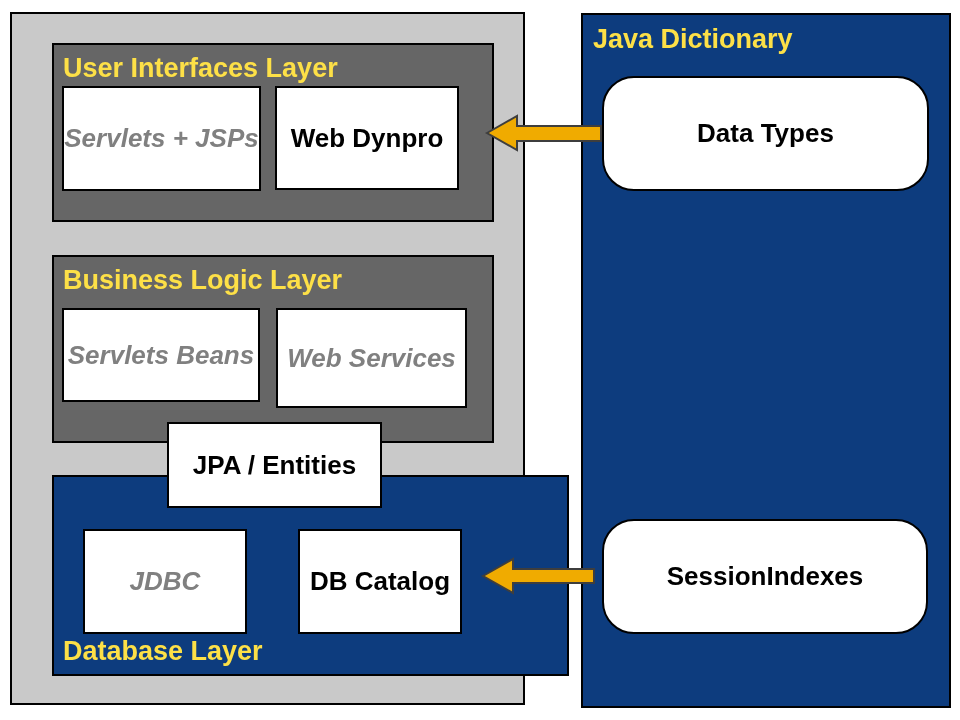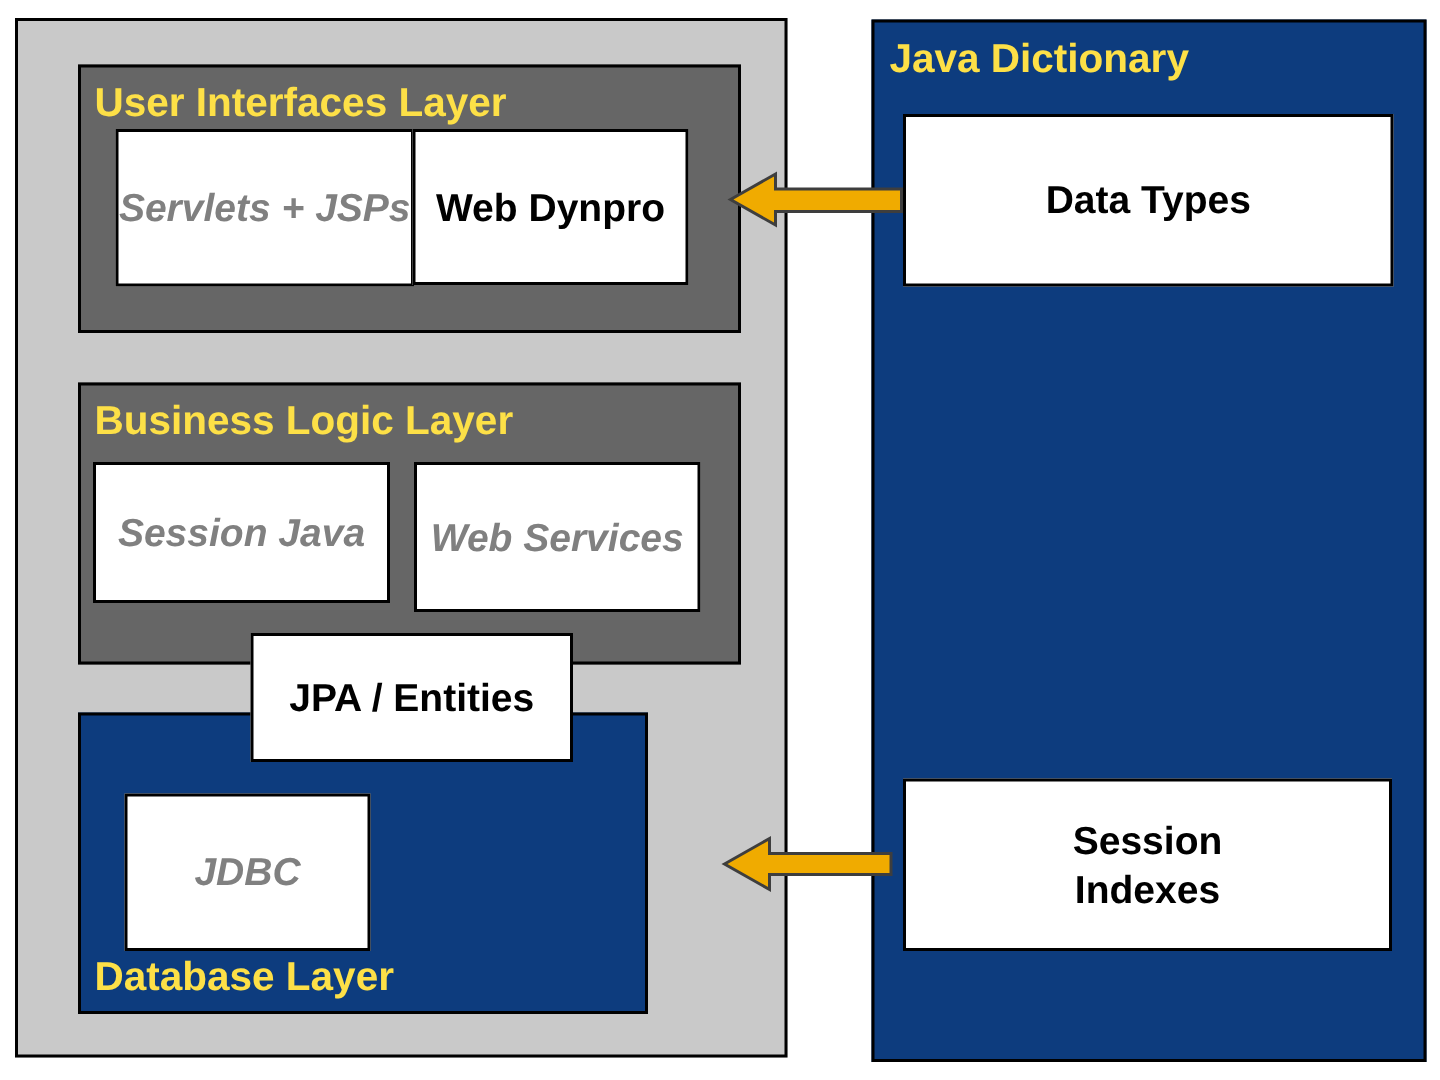--- a/index.html
+++ b/index.html
@@ -34,33 +34,33 @@
   }
   .layer-title{
     position:absolute;color:#fde047;font-size:27px;line-height:30px;white-space:nowrap;
   }
   .wbox{
     position:absolute;background:#fff;border:2px solid var(--border,#000);
     box-sizing:border-box;display:flex;align-items:center;justify-content:center;
     text-align:center;font-size:26px;color:#000;
   }
   .wbox.muted{color:var(--muted-label,#808080);font-style:italic;}
-  .wbox.two-line{flex-direction:column;line-height:33px;}
+  .wbox.two-line{flex-direction:row;line-height:33px;border-radius:32px;}
   
   .ui-layer{left:40px;top:29px;width:442px;height:179px;}
   .ui-layer .layer-title{left:9px;top:8px;}
-  .box-servlets{left:23px;top:41px;width:199px;height:105px;}
+  .box-servlets{left:8px;top:41px;width:199px;height:105px;}
   .box-webdynpro{left:221px;top:41px;width:184px;height:104px;}
   
   .bl-layer{left:40px;top:241px;width:442px;height:188px;padding-left:16px;}
   .bl-layer .layer-title{left:9px;top:8px;}
   .box-session{left:8px;top:51px;width:198px;height:94px;}
   .box-webservices{left:222px;top:51px;width:191px;height:100px;}
   
-  .db-layer{left:40px;top:461px;width:380px;height:201px;}
+  .db-layer{left:40px;top:461px;width:517px;height:201px;}
   .db-layer .layer-title{left:9px;bottom:8px;}
   .box-jdbc{left:29px;top:52px;width:164px;height:105px;}
   .box-dbcatalog{left:244px;top:52px;width:164px;height:105px;}
   
   .box-jpa{left:167px;top:422px;width:215px;height:86px;z-index:5;text-align:center;}
   
   .jd .layer-title{left:10px;top:9px;}
   .box-datatypes{left:19px;top:61px;width:327px;height:115px;}
   .box-tables{left:19px;top:504px;width:326px;height:115px;}
   
@@ -79,30 +79,33 @@
         <span>Servlets + JSPs</span>
       </div>
       <div class="wbox box-webdynpro">
         <span>Web Dynpro</span>
       </div>
     </div>
 
     <div class="layer gray bl-layer">
       <div class="layer-title">Business Logic Layer</div>
       <div class="wbox muted box-session">
-        <span>Session Java</span>
+        <span>Servlets Beans</span>
       </div>
       <div class="wbox muted box-webservices">
         <span>Web Services</span>
       </div>
     </div>
 
     <div class="layer navy db-layer">
       <div class="wbox muted box-jdbc">
         <span>JDBC</span>
+      </div>
+      <div class="wbox box-dbcatalog">
+        <span>DB Catalog</span>
       </div>
       <div class="layer-title">Database Layer</div>
     </div>
 
   </div>
 
   <div class="wbox box-jpa">
     <span>JPA / Entities</span>
   </div>
 

